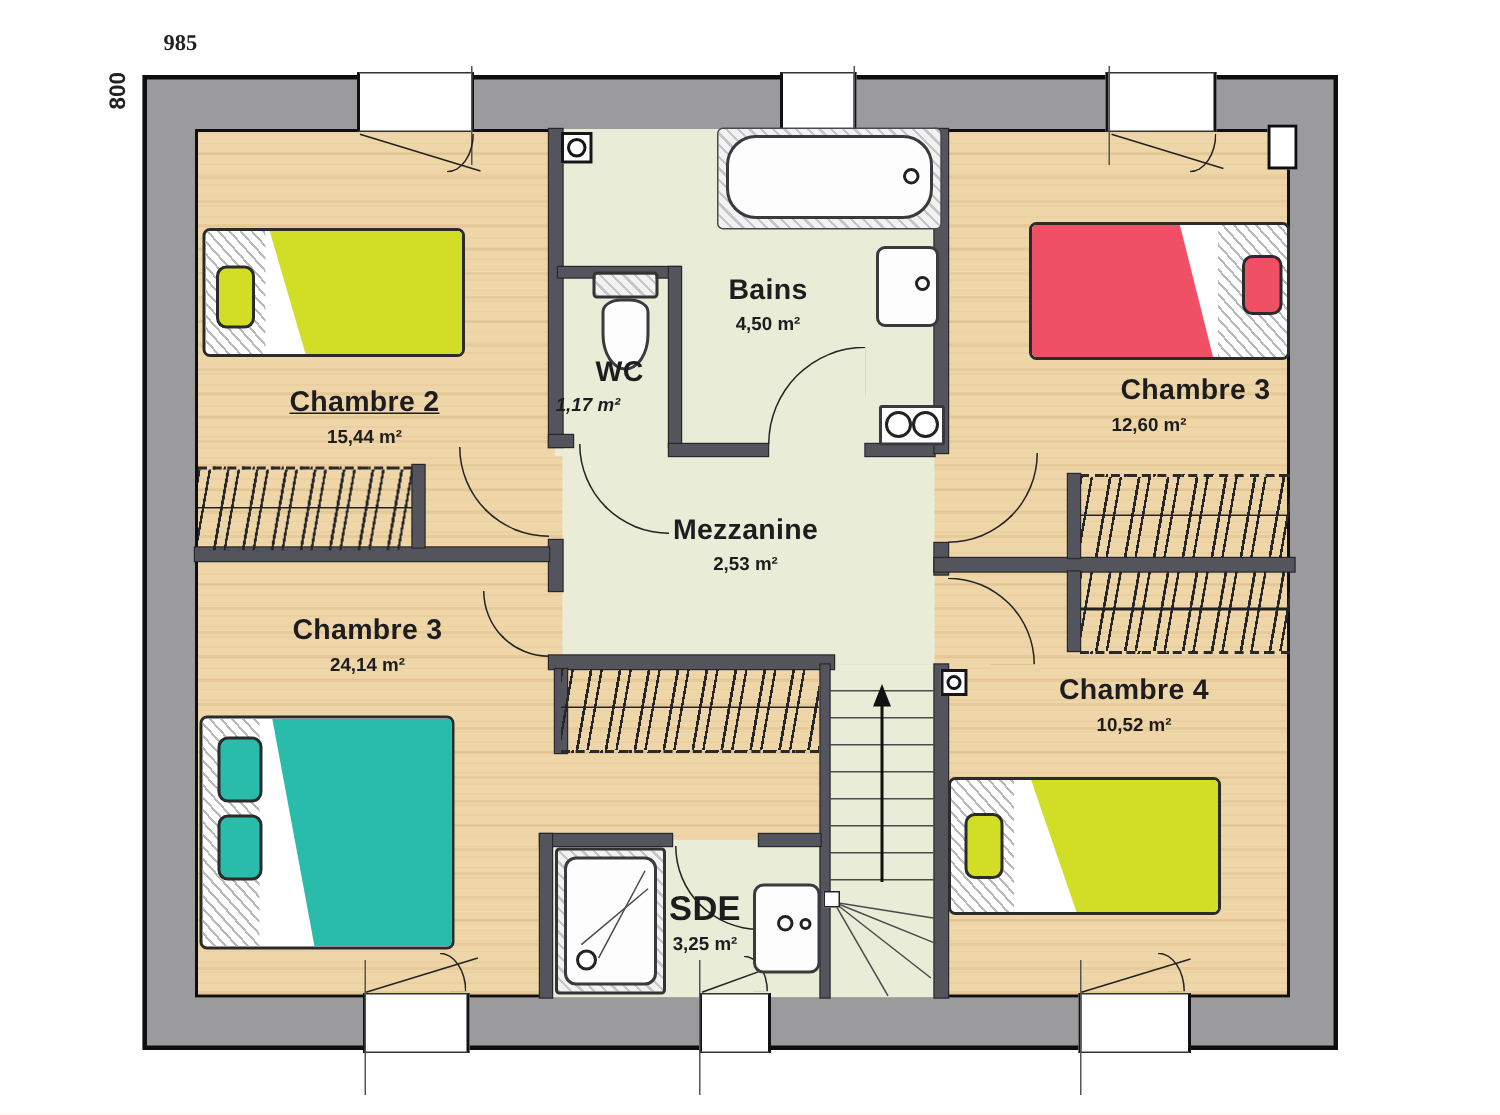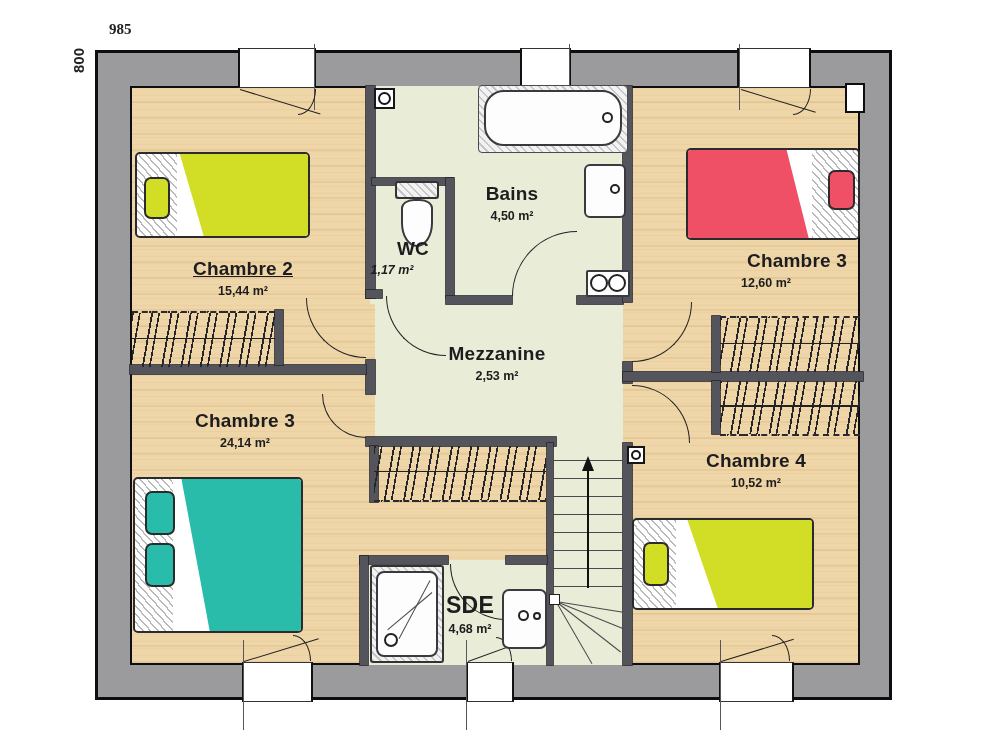--- a/index.html
+++ b/index.html
@@ -228,15 +228,15 @@
   <div class="abs lbl-center room-name" style="left:512px;top:183px;">Bains</div>
   <div class="abs lbl-center room-area" style="left:512px;top:209px;">4,50 m²</div>
 
   <div class="abs lbl-center room-name" style="left:413px;top:238px;">WC</div>
   <div class="abs lbl-center room-area" style="left:392px;top:263px;font-style:italic;">1,17 m²</div>
 
   <div class="abs lbl-center room-name" style="left:497px;top:343px;">Mezzanine</div>
   <div class="abs lbl-center room-area" style="left:497px;top:369px;">2,53 m²</div>
 
   <div class="abs lbl-center room-name" style="left:470px;top:592px;font-size:23px;">SDE</div>
-  <div class="abs lbl-center room-area" style="left:470px;top:622px;">4,68 m²</div>
+  <div class="abs lbl-center room-area" style="left:470px;top:622px;">3,25 m²</div>
 
 </div>
 
 </body></html>

